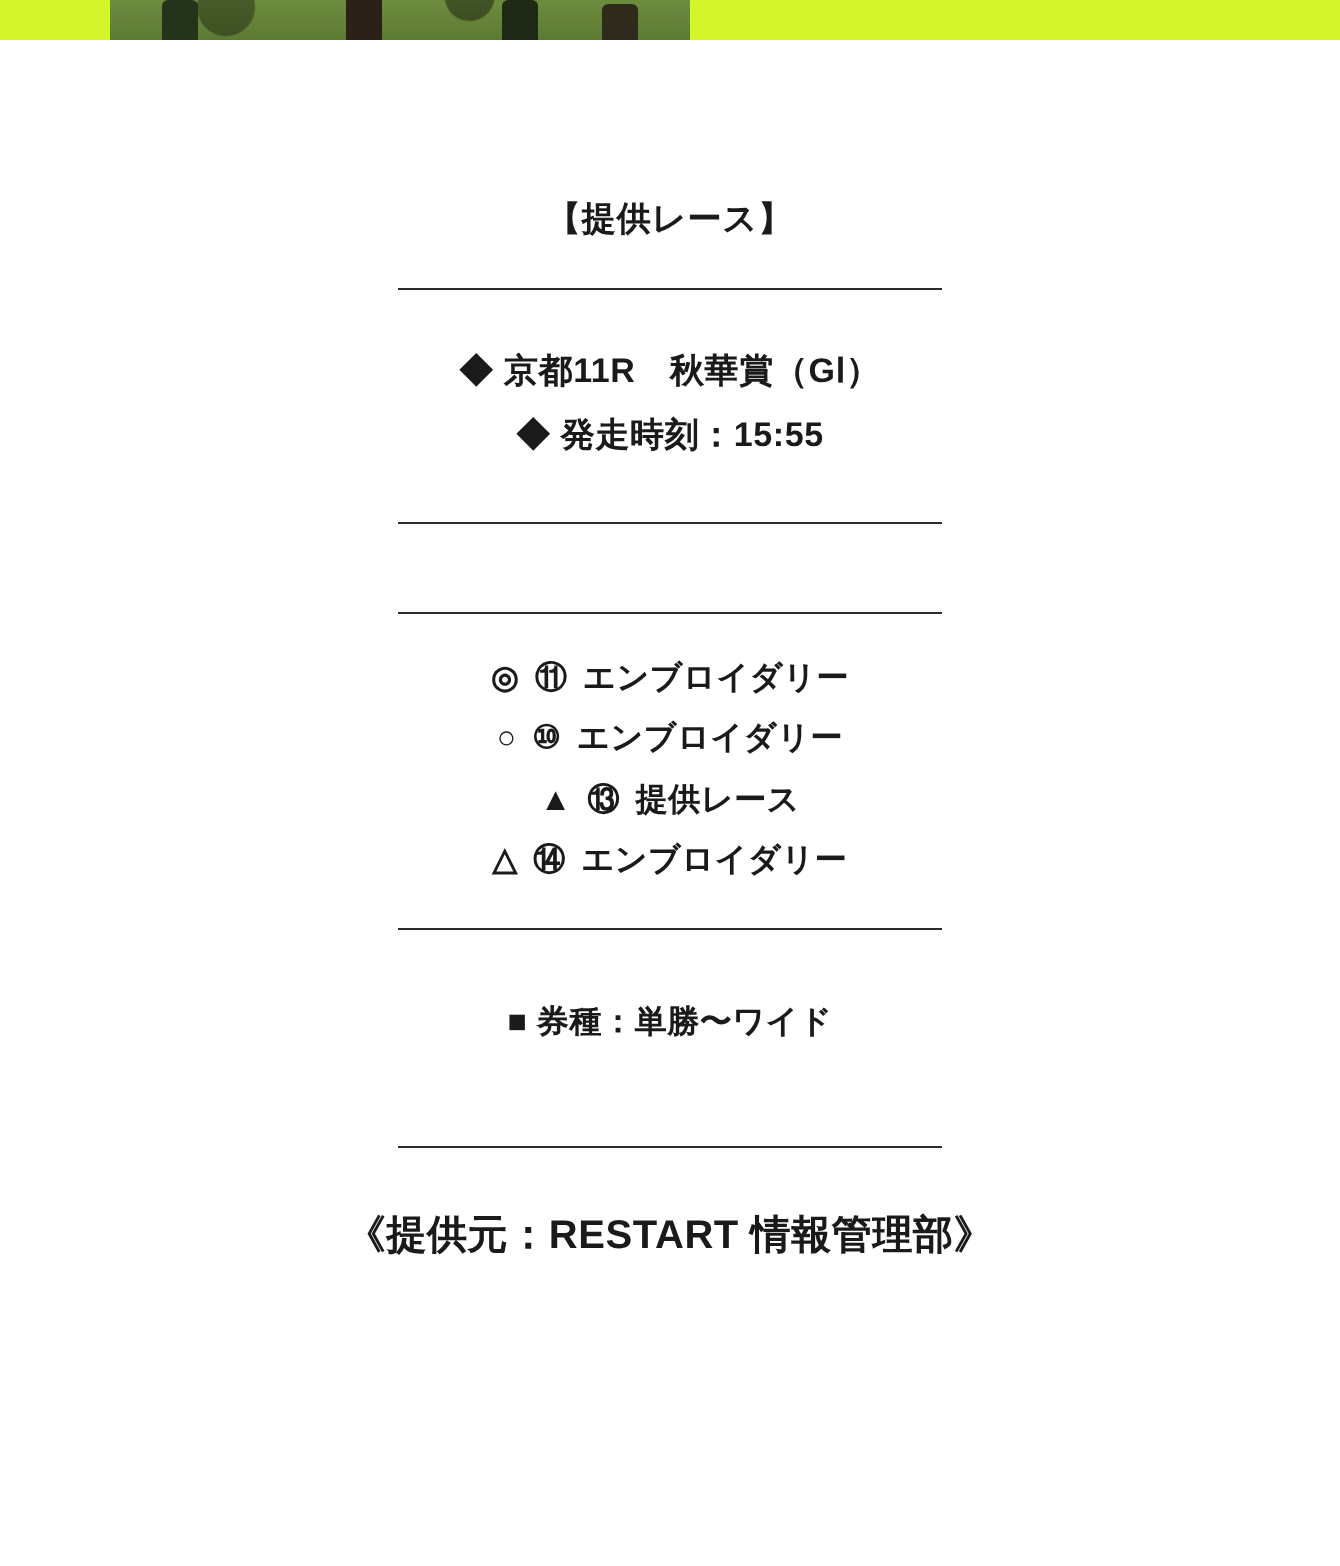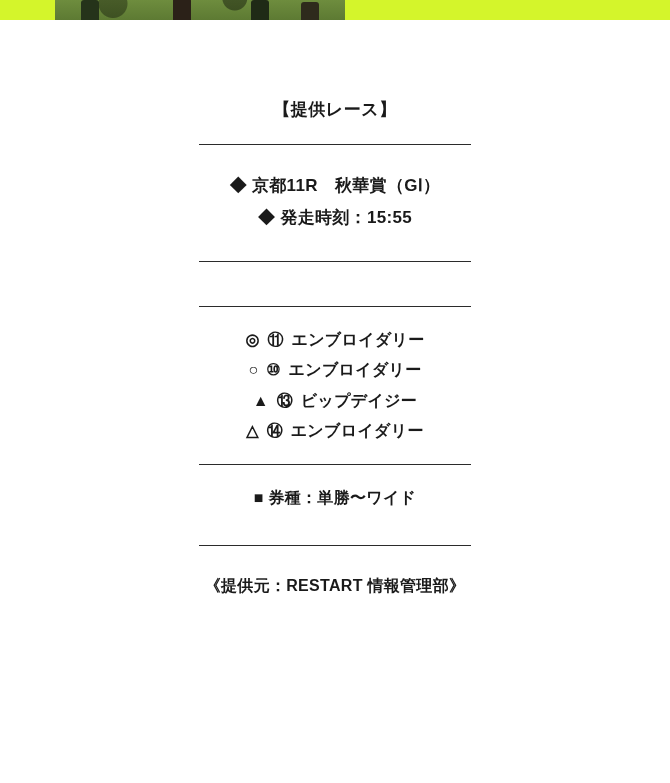--- a/index.html
+++ b/index.html
@@ -95,26 +95,26 @@
     margin: 0;
     letter-spacing: 0.3px;
   }
   .pick .mark { margin-right: 3px; }
   .pick .num { margin-right: 3px; }
 
   .note {
     font-size: 16px;
     font-weight: bold;
     line-height: 1.35;
-    margin: 0;
+    margin: 14px;
     letter-spacing: 0.3px;
   }
 
   .footer {
-    font-size: 16px;
+    font-size: 20px;
     font-weight: bold;
     letter-spacing: 0.3px;
     margin: 0;
   }
 </style>
 </head>
 <body>
 
 <div class="banner">
   <div class="banner-photo">
@@ -158,21 +158,21 @@
     <div class="gap-xs"></div>
     <p class="pick">
       <span class="mark">○</span>
       <span class="num">⑩</span>
       <span>エンブロイダリー</span>
     </p>
     <div class="gap-xs"></div>
     <p class="pick">
       <span class="mark">▲</span>
       <span class="num">⑬</span>
-      <span>ビップデイジー</span>
+      <span>提供レース</span>
     </p>
     <div class="gap-xs"></div>
     <p class="pick">
       <span class="mark">△</span>
       <span class="num">⑭</span>
       <span>エンブロイダリー</span>
     </p>
   </div>
 
   <div class="rule"></div>

